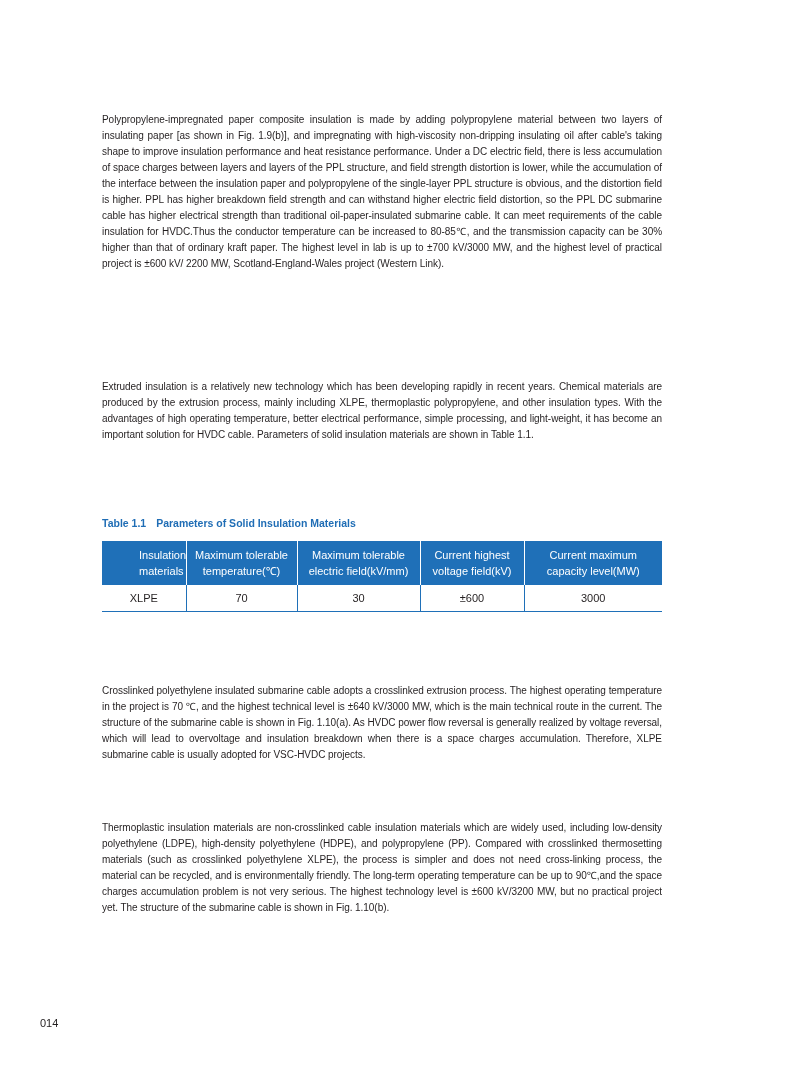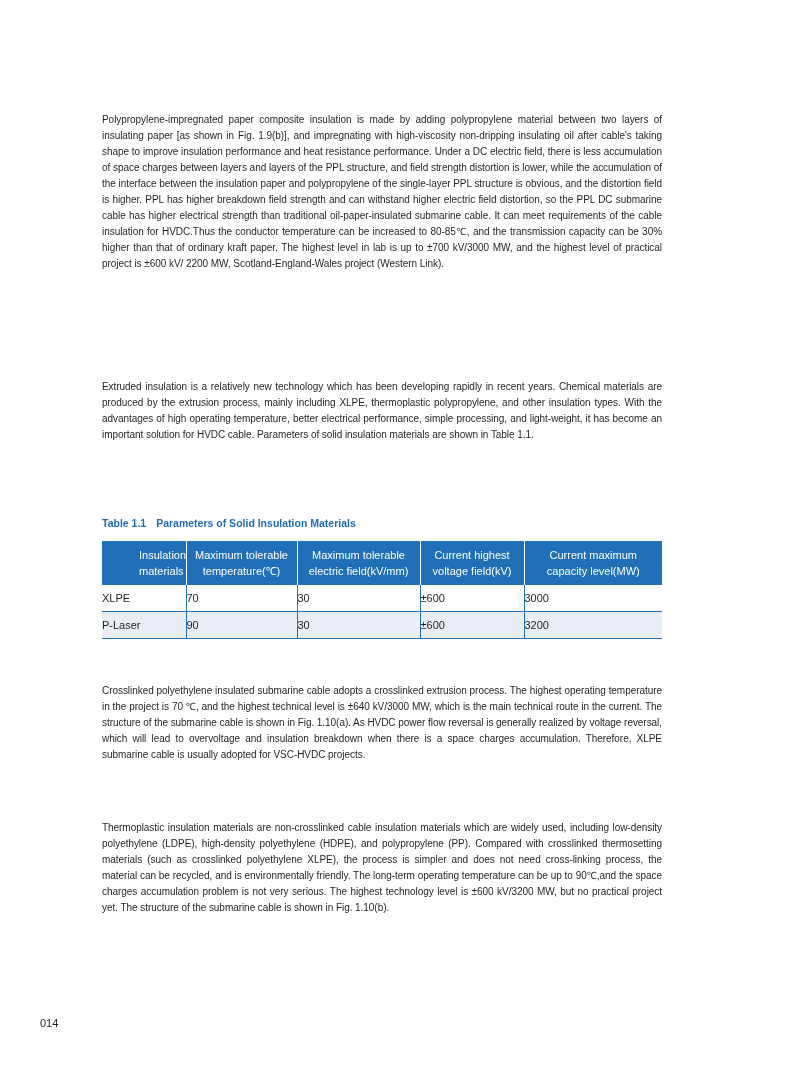--- a/index.html
+++ b/index.html
@@ -14,21 +14,21 @@
   .caption { position: absolute; top: 517px; left: 102px; width: 560px; 
              font-size: 10.5px; font-weight: bold; color: #1f6db5; margin: 0; }
   .caption .num { margin-right: 10px; }
   table.params { position: absolute; top: 541px; left: 102px; width: 560px; border-collapse: collapse;
                  font-size: 11px; table-layout: fixed; }
   table.params th { background: #1f70b8; color: #ffffff; font-weight: normal; height: 44px;
                     line-height: 16px; text-align: center; padding: 0 2px;
                     border-left: 1px solid #ffffff; border-right: 1px solid #ffffff; }
   table.params th:first-child { border-left: none; padding-left: 37px; }
   table.params th:last-child { border-right: none; }
-  table.params td { height: 26px; text-align: left; color: #231f20; padding: 0;
+  table.params td { height: 26px; text-align: center; color: #231f20; padding: 0;
                     border-left: 1px solid #1f70b8; border-right: 1px solid #1f70b8;
                     border-bottom: 1.5px solid #1f70b8; }
   table.params td:first-child { border-left: none; }
   table.params td:last-child { border-right: none; }
   table.params tr.alt td { background: #e9eef6; }
   .page-num { position: absolute; left: 40px; top: 1017px; font-size: 11px; color: #231f20; margin: 0; text-align: right; }
 </style>
 </head>
 <body>
 
@@ -55,26 +55,19 @@
     </tr>
   </thead>
   <tbody>
     <tr>
       <td>XLPE</td>
       <td>70</td>
       <td>30</td>
       <td>±600</td>
       <td>3000</td>
     </tr>
-    <tr class="alt">
-      <td>P-Laser</td>
-      <td>90</td>
-      <td>30</td>
-      <td>±600</td>
-      <td>3200</td>
-    </tr>
   </tbody>
 </table>
 
 <p class="para" id="p3">Crosslinked polyethylene insulated submarine cable adopts a crosslinked extrusion process. The highest operating temperature in the project is 70 ℃, and the highest technical level is ±640 kV/3000 MW, which is the main technical route in the current. The structure of the submarine cable is shown in Fig. 1.10(a). As HVDC power flow reversal is generally realized by voltage reversal, which will lead to overvoltage and insulation breakdown when there is a space charges accumulation. Therefore, XLPE submarine cable is usually adopted for VSC-HVDC projects.</p>
 <p class="para" id="p4">Thermoplastic insulation materials are non-crosslinked cable insulation materials which are widely used, including low-density polyethylene (LDPE), high-density polyethylene (HDPE), and polypropylene (PP). Compared with crosslinked thermosetting materials (such as crosslinked polyethylene XLPE), the process is simpler and does not need cross-linking process, the material can be recycled, and is environmentally friendly. The long-term operating temperature can be up to 90℃,and the space charges accumulation problem is not very serious. The highest technology level is ±600 kV/3200 MW, but no practical project yet. The structure of the submarine cable is shown in Fig. 1.10(b).</p>
 
 <p class="page-num">014</p>
 
 </body></html>

